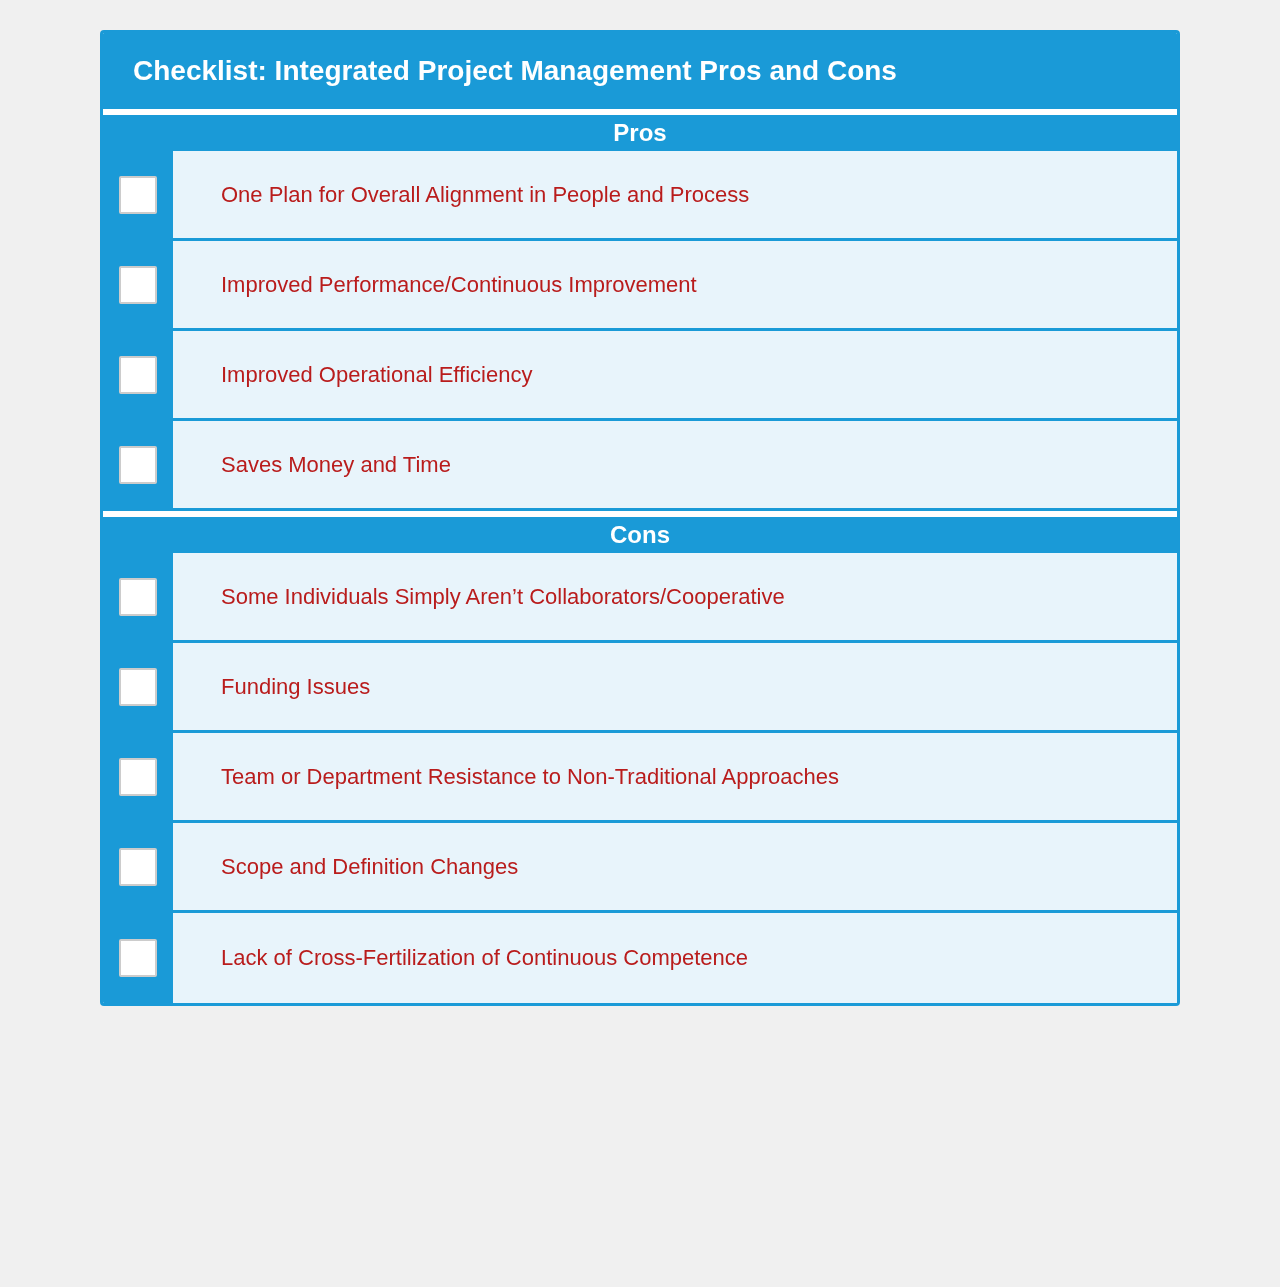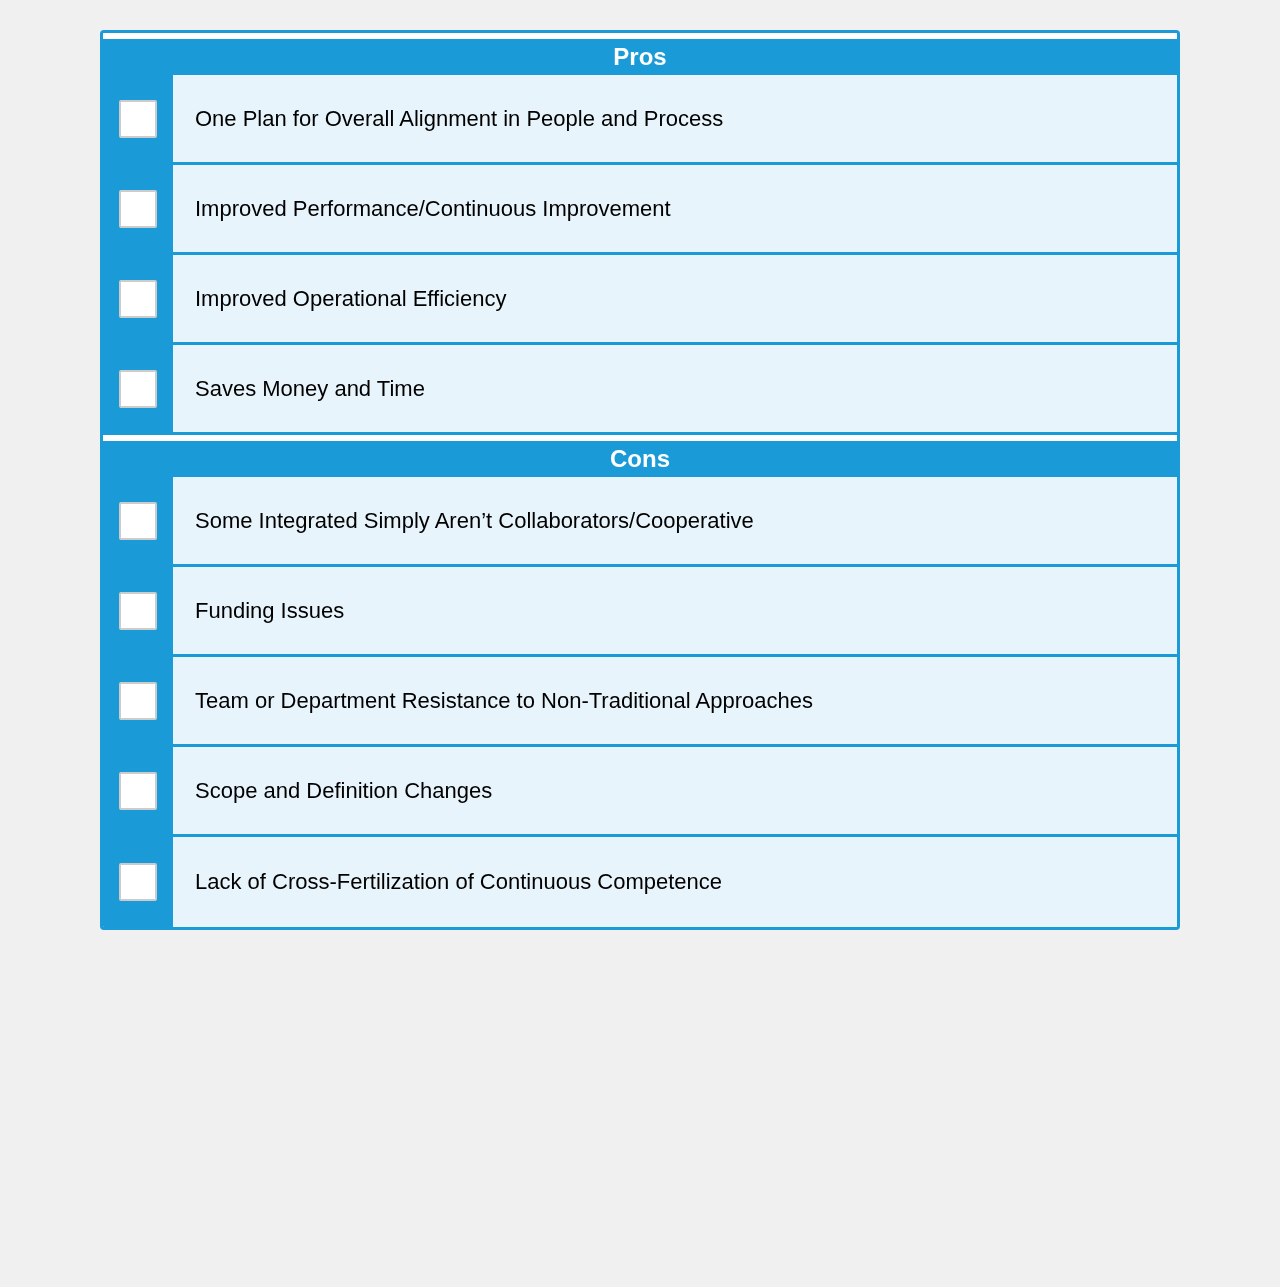--- a/index.html
+++ b/index.html
@@ -71,35 +71,36 @@
     .checkbox-box {
       width: 38px;
       height: 38px;
       background: #fff;
       border: 2px solid #ccc;
       border-radius: 2px;
       flex-shrink: 0;
     }
 
     .item-text {
-      padding: 20px 22px;
+      padding: 20px 48px;
       font-size: 22px;
-      color: #000000;
+      color: #b91c1c;
       font-weight: normal;
     }
 
     .header-gap {
       height: 6px;
       background: #fff;
     }
   </style>
 </head>
 <body>
 
 <div class="checklist-container">
+  <div class="main-title">Checklist: Integrated Project Management Pros and Cons</div>
 
   <div class="header-gap"></div>
 
   <div class="section-header">
     <span>Pros</span>
   </div>
 
   <div class="checklist-item">
     <div class="checkbox-cell">
       <div class="checkbox-box"></div>
@@ -131,21 +132,21 @@
   <div class="header-gap"></div>
 
   <div class="section-header">
     <span>Cons</span>
   </div>
 
   <div class="checklist-item">
     <div class="checkbox-cell">
       <div class="checkbox-box"></div>
     </div>
-    <div class="item-text">Some Integrated Simply Aren’t Collaborators/Cooperative</div>
+    <div class="item-text">Some Individuals Simply Aren’t Collaborators/Cooperative</div>
   </div>
 
   <div class="checklist-item">
     <div class="checkbox-cell">
       <div class="checkbox-box"></div>
     </div>
     <div class="item-text">Funding Issues</div>
   </div>
 
   <div class="checklist-item">

